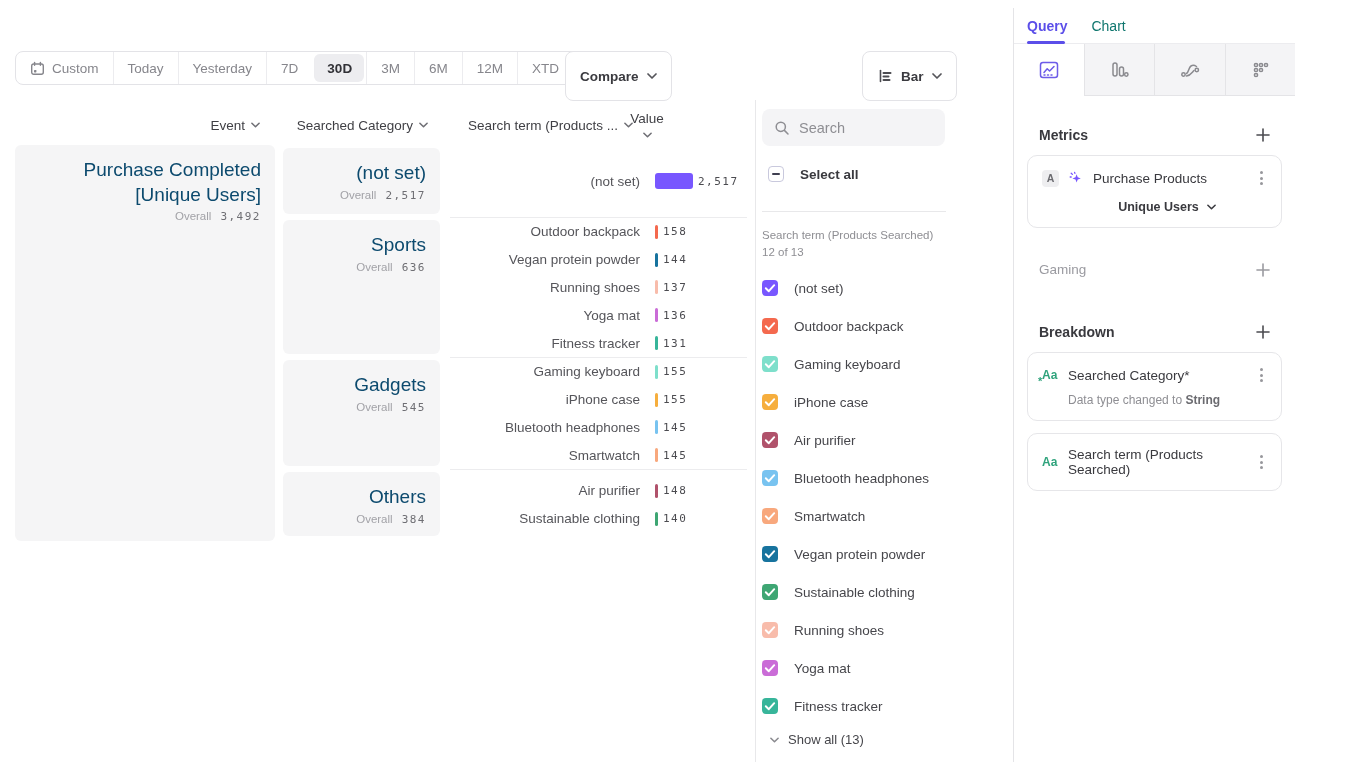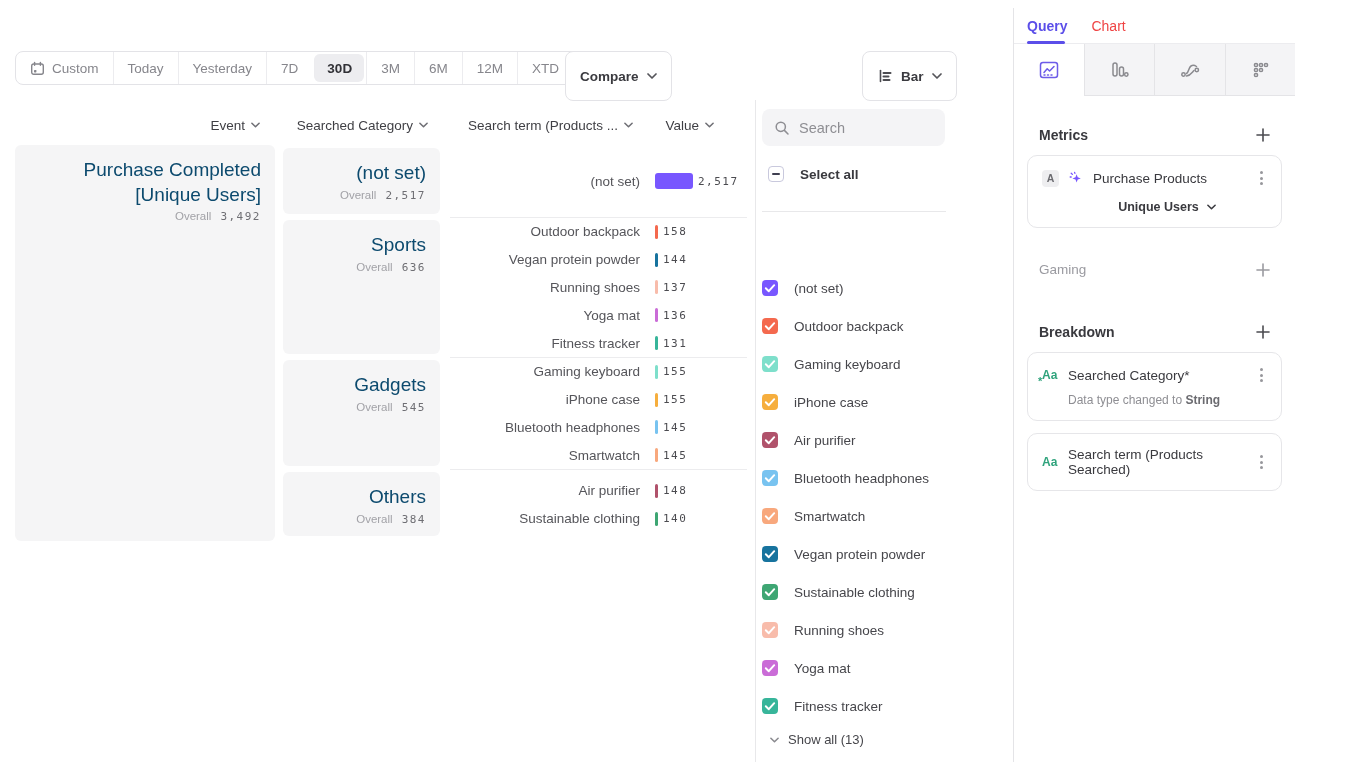--- a/index.html
+++ b/index.html
@@ -24,21 +24,21 @@
   .btn .chev polyline { stroke:#55555a; }
 
   
   .col-header { position:absolute; top:112px; height:26px; display:flex; align-items:center; justify-content:flex-end;
     gap:6px; font-size:13.5px; color:#3f3f44; font-weight:500; cursor:pointer; }
   .col-header .chev { width:9px; height:6px; }
   .col-header .chev polyline { stroke:#6f6f75; }
   .h-event { left:15px;  width:245px; }
   .h-cat   { left:283px; width:145px; }
   .h-term  { left:390px; width:243px; }
-  .h-value { left:636px; width:78px; }
+  .h-value { left:608px; width:78px;flex-direction:column; }
 
   
   .event-card { position:absolute; left:15px; top:145px; width:260px; height:396px;
     background:#f5f5f6; border-radius:6px; padding:13px 14px; text-align:right; cursor:pointer; }
   .cell-title { font-size:19px; color:#0c4a6e; line-height:1.3; }
   .overall { margin-top:3px; display:flex; justify-content:flex-end; align-items:baseline; gap:9px; }
   .ov-label { font-size:11.5px; color:#a2a2a7; }
   .ov-num { font-family:"DejaVu Sans Mono", monospace; font-size:11px; letter-spacing:1.5px; color:#6e6e73; }
 
   .groups { position:absolute; left:283px; top:145px; width:464px; }
@@ -84,21 +84,21 @@
   .show-all { position:absolute; left:14px; top:732px; display:flex; align-items:center; gap:9px; cursor:pointer;
     font-size:13px; font-weight:500; color:#46464b; }
   .show-all .chev { width:9px; height:6px; }
   .show-all .chev polyline { stroke:#8a8a8f; }
 
   
   .qpanel { position:absolute; left:1013px; top:8px; width:282px; height:762px; background:#fff; border-left:1px solid #e4e4e7; }
   .qtabs { position:relative; height:36px; display:flex; align-items:center; padding-left:13px; border-bottom:1px solid #ececef; }
   .qtab { font-size:14px; cursor:pointer; }
   .qtab.active { color:#5b4ee9; font-weight:700; }
-  .qtab.inactive { color:#ef4444; font-weight:500; margin-left:24px; }
+  .qtab.inactive { color:#0f766e; font-weight:500; margin-left:24px; }
   .qtab-underline { position:absolute; left:13px; bottom:-1px; width:38px; height:3px; border-radius:3px; background:#5b4ee9; }
   .icon-strip { display:flex; height:52px; }
   .icon-tab { flex:1; display:flex; align-items:center; justify-content:center; background:#f4f4f6;
     border-bottom:1px solid #e4e4e7; border-left:1px solid #e4e4e7; cursor:pointer; }
   .icon-tab:first-child { border-left:none; }
   .icon-tab.active { background:#fff; border-bottom:1px solid transparent; }
   .icon-tab svg { display:block; }
   .ic { fill:none; stroke:#8a8a8f; stroke-width:1.5; stroke-linecap:round; stroke-linejoin:round; }
   .icon-tab.active .ic { stroke:#6d5ce8; }
 
@@ -370,20 +370,21 @@
         <circle cx="6.8" cy="6.8" r="4.6" fill="none" stroke="#8e8e93" stroke-width="1.5"></circle>
         <line x1="10.4" y1="10.4" x2="14" y2="14" stroke="#8e8e93" stroke-width="1.5" stroke-linecap="round"></line>
       </svg>
       <input type="text" placeholder="Search" style="">
     </div>
     <div class="select-all">
       <span class="cb-indet"></span>
       <span class="sa-label">Select all</span>
     </div>
     <div class="legend-divider"></div>
+    <div class="list-label">Search term (Products Searched) 12 of 13</div>
     <div class="legend-list" id="legend-list">
         <div class="legend-item">
           <span class="cb" style="background: rgb(120, 87, 255);">
             <svg width="16" height="16" viewBox="0 0 16 16">
               <polyline points="3.8,8.3 6.8,11.2 12.2,5.2" fill="none" stroke="#fff" stroke-width="2" stroke-linecap="round" stroke-linejoin="round"></polyline>
             </svg>
           </span>
           <span class="lbl">(not set)</span>
         </div>
         <div class="legend-item">

